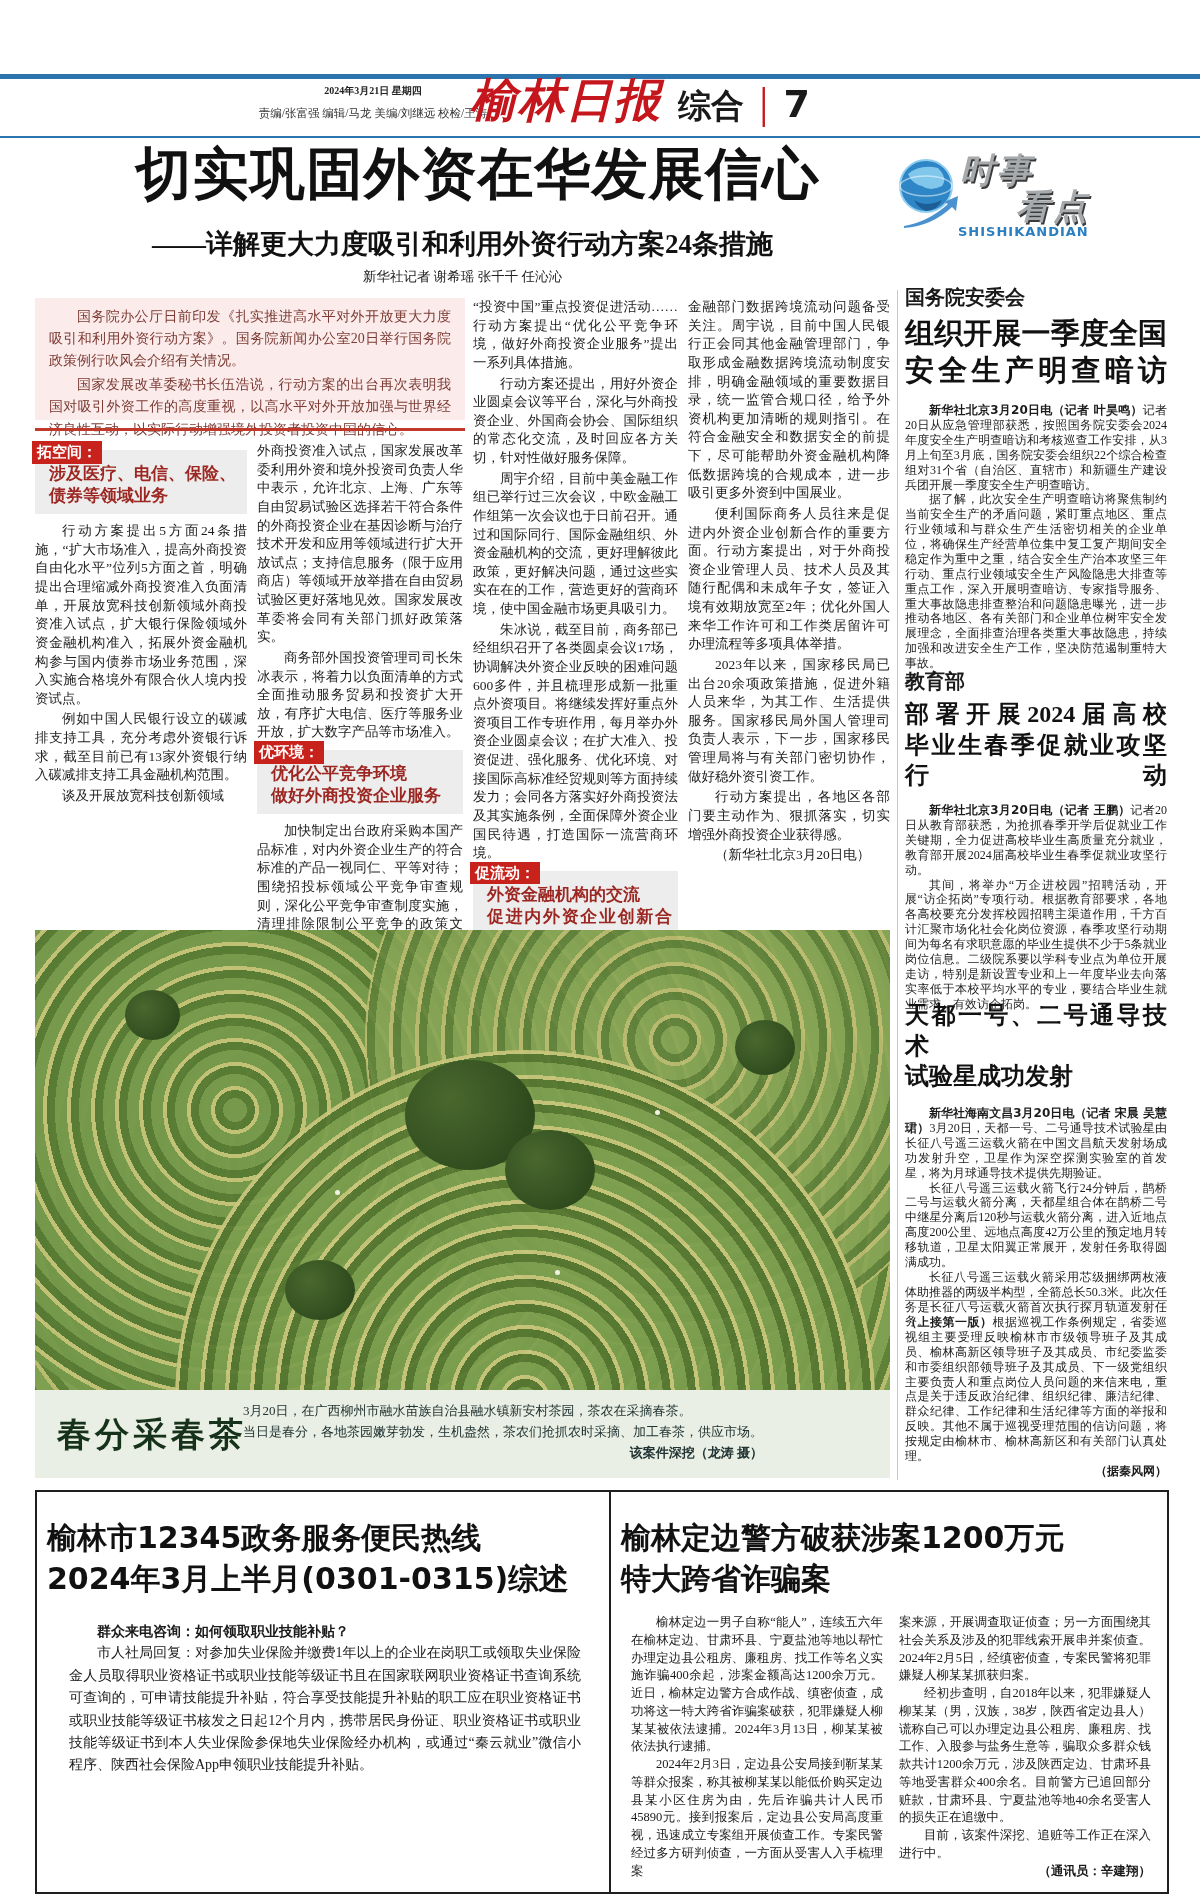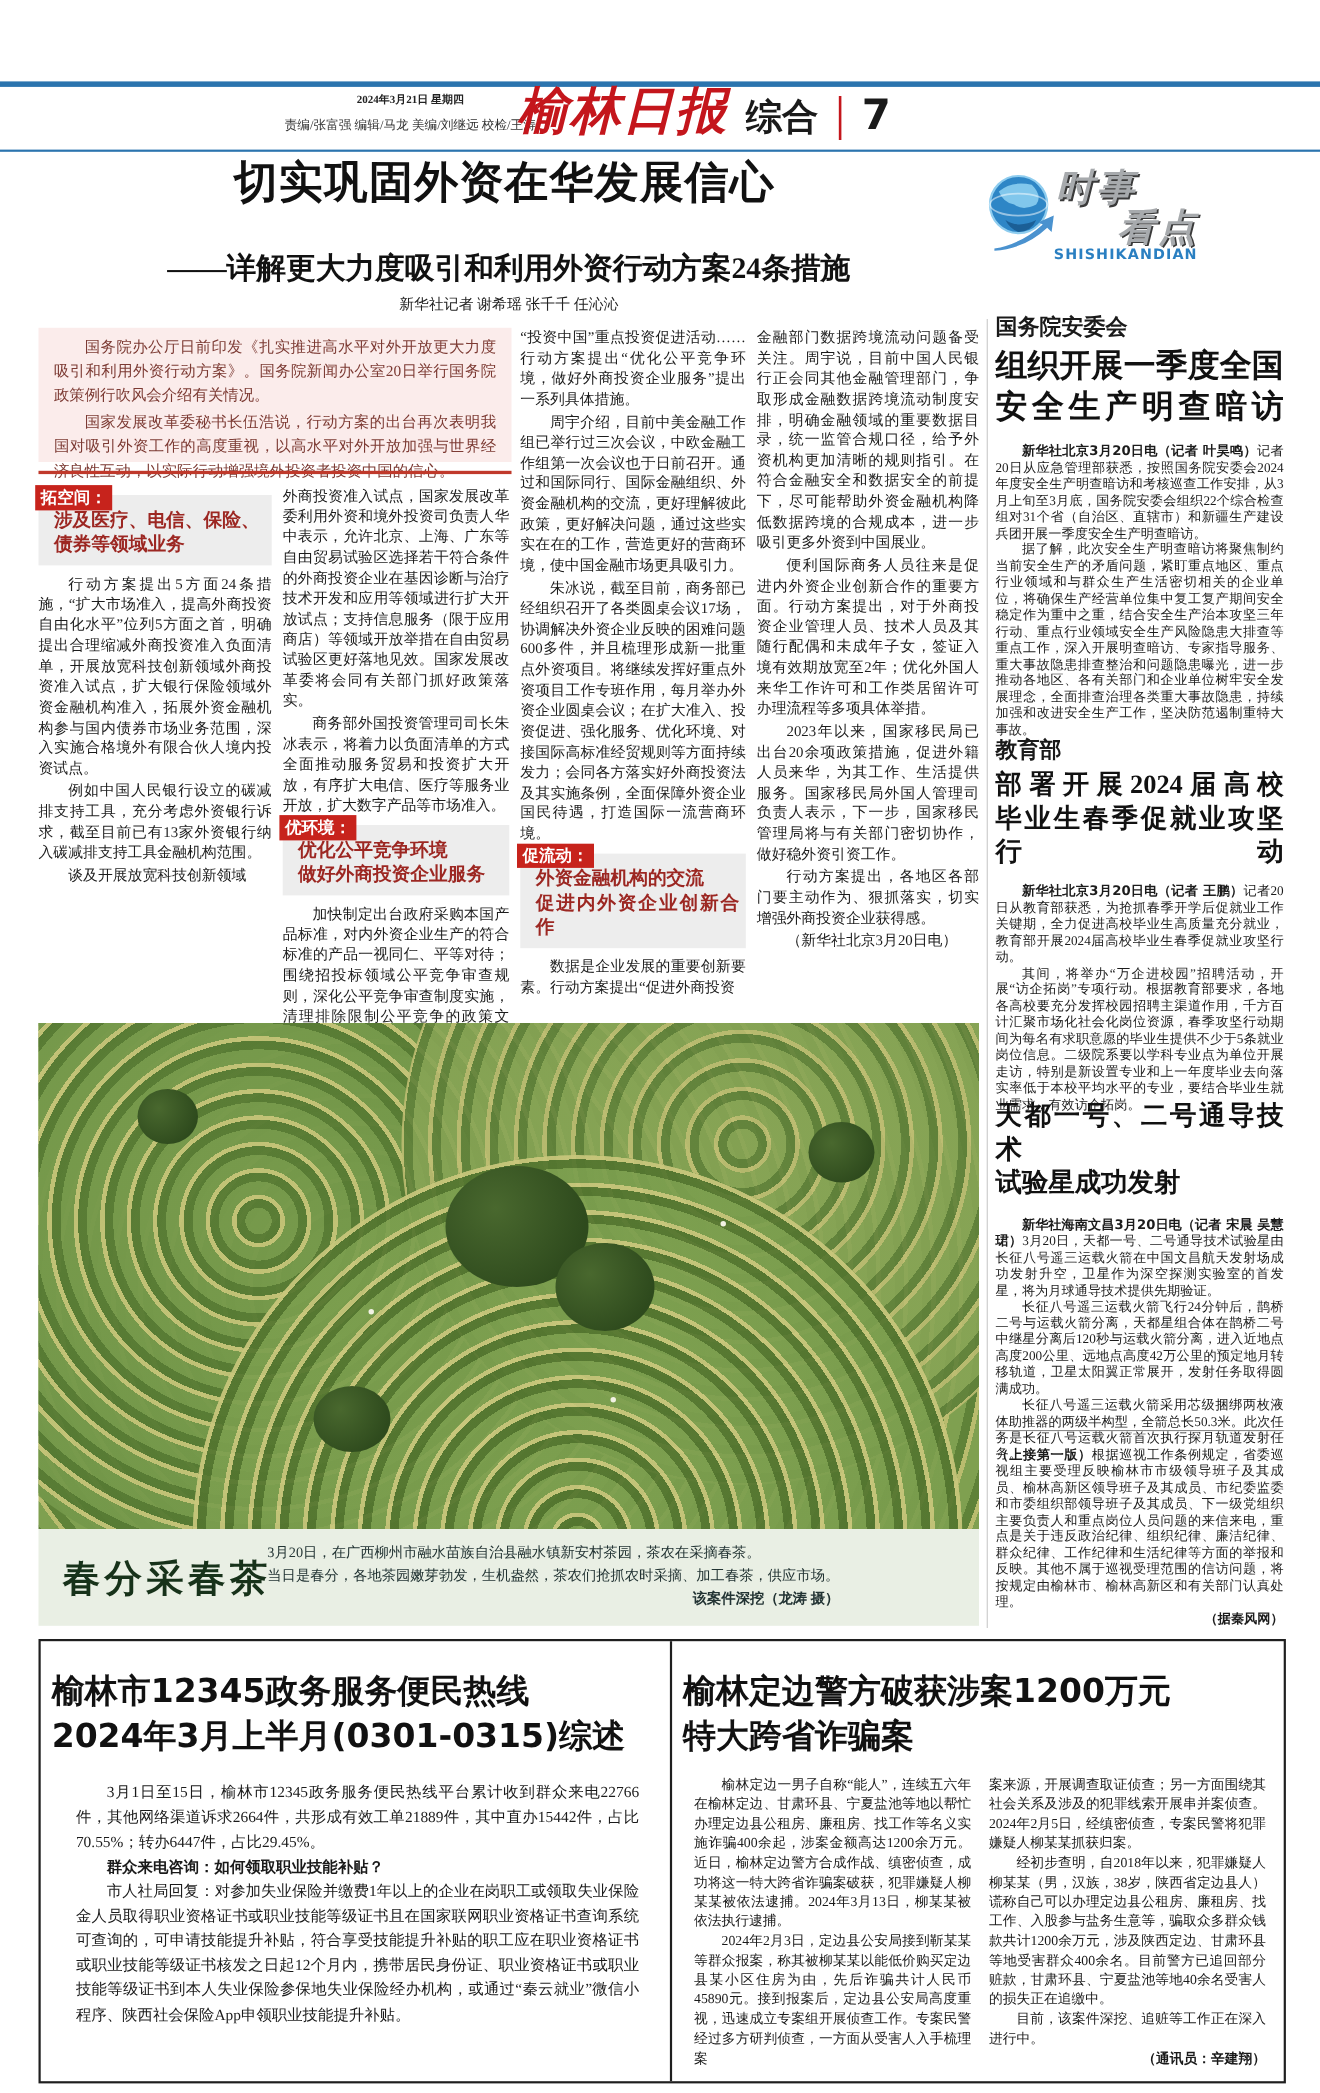--- a/index.html
+++ b/index.html
@@ -27,21 +27,21 @@
   .badge{left:898px;top:146px;width:272px;height:92px;}
   .badge .w1{position:absolute;left:62px;top:2px;font-size:34px;font-weight:bold;font-style:italic;
              color:#a7aaad;text-shadow:1.5px 1.5px 0 #3a3a3a;letter-spacing:3px;}
   .badge .w2{position:absolute;left:118px;top:38px;font-size:34px;font-weight:bold;font-style:italic;
              color:#a7aaad;text-shadow:1.5px 1.5px 0 #3a3a3a;letter-spacing:3px;}
   .badge .rm{position:absolute;left:60px;top:78px;font-size:13px;font-weight:bold;color:#2a7fc1;
              letter-spacing:1px;font-family:"DejaVu Sans",sans-serif;}
   .badge svg{position:absolute;left:0;top:10px;}
 
   
-  .lead-hl{left:31px;top:146px;width:855px;text-align:center;font-size:40px;font-weight:900;
+  .lead-hl{left:50px;top:146px;width:855px;text-align:center;font-size:56px;font-weight:900;
            letter-spacing:1px;color:#111;line-height:1.0;}
   .lead-sub{left:35px;top:226px;width:855px;text-align:center;font-size:27px;font-weight:bold;color:#111;}
   .lead-by{left:35px;top:268px;width:855px;text-align:center;font-size:13.5px;color:#222;}
   .intro{left:35px;top:298px;width:402px;height:106px;background:#fbeceb;color:#7c3a33;
          font-size:14px;line-height:1.58;padding:8px 14px;}
   .rule-red{left:35px;top:428px;width:430px;height:3px;background:#c0392b;}
   .mcol{font-size:13.5px;line-height:1.38;color:#1c1c1c;}
   .col1{left:35px;top:442px;width:212px;}
   .col2{left:257px;top:442px;width:206px;}
   .col3{left:473px;top:298px;width:205px;}
@@ -144,20 +144,21 @@
     <div class="sechead">
       <span class="tag">优环境：</span>
       <div class="st">优化公平竞争环境</div>
       <div class="st">做好外商投资企业服务</div>
     </div>
     <p class="b">加快制定出台政府采购本国产品标准，对内外资企业生产的符合标准的产品一视同仁、平等对待；围绕招投标领域公平竞争审查规则，深化公平竞争审查制度实施，清理排除限制公平竞争的政策文件；开展</p>
   </div>
 
   <div class="abs mcol col3 jp">
     <p class="b" style="text-indent:0;">“投资中国”重点投资促进活动……行动方案提出“优化公平竞争环境，做好外商投资企业服务”提出一系列具体措施。</p>
+    <p class="b">行动方案还提出，用好外资企业圆桌会议等平台，深化与外商投资企业、外国商会协会、国际组织的常态化交流，及时回应各方关切，针对性做好服务保障。</p>
     <p class="b">周宇介绍，目前中美金融工作组已举行过三次会议，中欧金融工作组第一次会议也于日前召开。通过和国际同行、国际金融组织、外资金融机构的交流，更好理解彼此政策，更好解决问题，通过这些实实在在的工作，营造更好的营商环境，使中国金融市场更具吸引力。</p>
     <p class="b">朱冰说，截至目前，商务部已经组织召开了各类圆桌会议17场，协调解决外资企业反映的困难问题600多件，并且梳理形成新一批重点外资项目。将继续发挥好重点外资项目工作专班作用，每月举办外资企业圆桌会议；在扩大准入、投资促进、强化服务、优化环境、对接国际高标准经贸规则等方面持续发力；会同各方落实好外商投资法及其实施条例，全面保障外资企业国民待遇，打造国际一流营商环境。</p>
     <div class="sechead">
       <span class="tag">促流动：</span>
       <div class="st">外资金融机构的交流</div>
       <div class="st">促进内外资企业创新合作</div>
     </div>
     <p class="b">数据是企业发展的重要创新要素。行动方案提出“促进外商投资</p>
   </div>
 
@@ -240,21 +241,20 @@
   </div>
 
   <div class="abs boxes">
     <div class="boxdiv"></div>
 
     <div class="bx-title bx1-title sans">
       <div>榆林市12345政务服务便民热线</div>
       <div>2024年3月上半月(0301-0315)综述</div>
     </div>
     <div class="bx1-body jp">
-      <p>3月1日至15日，榆林市12345政务服务便民热线平台累计收到群众来电22766件，其他网络渠道诉求2664件，共形成有效工单21889件，其中直办15442件，占比70.55%；转办6447件，占比29.45%。</p>
       <p class="qbold">群众来电咨询：如何领取职业技能补贴？</p>
       <p>市人社局回复：对参加失业保险并缴费1年以上的企业在岗职工或领取失业保险金人员取得职业资格证书或职业技能等级证书且在国家联网职业资格证书查询系统可查询的，可申请技能提升补贴，符合享受技能提升补贴的职工应在职业资格证书或职业技能等级证书核发之日起12个月内，携带居民身份证、职业资格证书或职业技能等级证书到本人失业保险参保地失业保险经办机构，或通过“秦云就业”微信小程序、陕西社会保险App申领职业技能提升补贴。</p>
     </div>
 
     <div class="bx-title bx2-title sans">
       <div>榆林定边警方破获涉案1200万元</div>
       <div>特大跨省诈骗案</div>
     </div>
     <div class="bx2-colA jp">
       <p>榆林定边一男子自称“能人”，连续五六年在榆林定边、甘肃环县、宁夏盐池等地以帮忙办理定边县公租房、廉租房、找工作等名义实施诈骗400余起，涉案金额高达1200余万元。近日，榆林定边警方合成作战、缜密侦查，成功将这一特大跨省诈骗案破获，犯罪嫌疑人柳某某被依法逮捕。2024年3月13日，柳某某被依法执行逮捕。</p>

